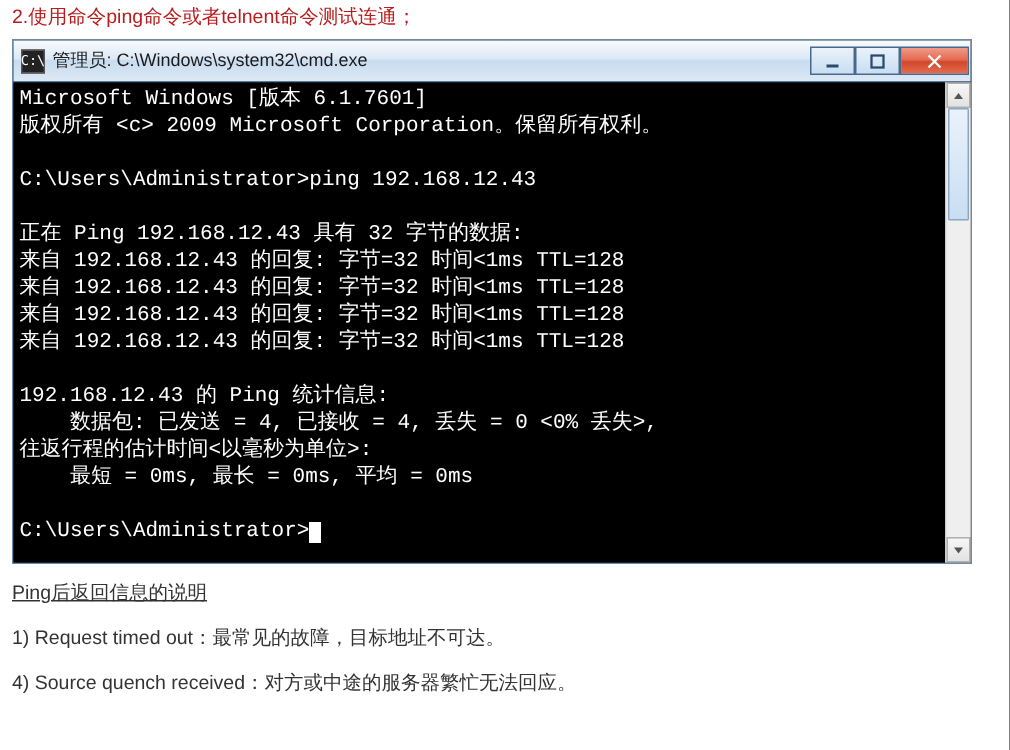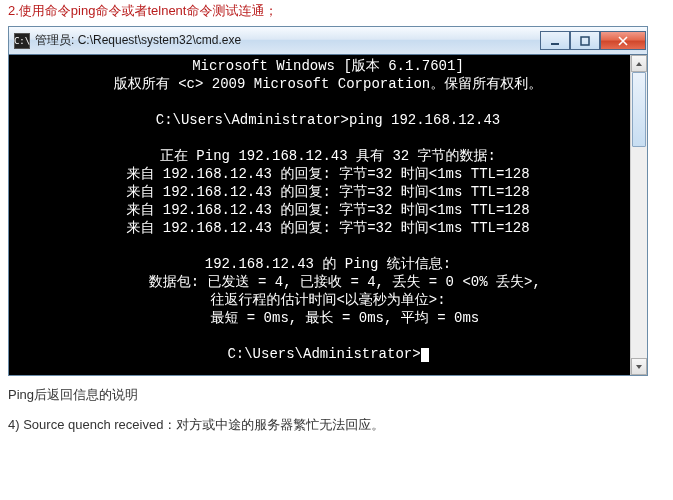--- a/index.html
+++ b/index.html
@@ -36,53 +36,53 @@
       white-space: pre; min-height: 290px; position: relative;
     }
     .console-line { white-space: pre; }
     .cursor { display: inline-block; width: 8px; height: 14px; background:#fff; vertical-align: text-bottom; }
     
     .scrollbar { position: absolute; right: 0; top: 0; bottom: 0; width: 17px; background: #e9e9e9; border-left: 1px solid #ccc; display: flex; flex-direction: column; }
     .sb-btn { height: 17px; background: linear-gradient(#f7f7f7,#e2e2e2); border: 1px solid #b0b0b0; display:flex; align-items:center; justify-content:center; font-size:8px; color:#555;}
     .sb-track { flex:1; background: #efefef; position: relative; }
     .sb-thumb { position:absolute; top:0; left:1px; right:1px; height:75px; background: linear-gradient(#eaf2fb,#c8def2); border:1px solid #8aa6c2; border-radius:1px;}
     
-    .explain-title { font-size: 13px; color: #333; padding: 10px 8px 6px; }
+    .explain-title { font-size: 13px; color: #333; padding: 10px 8px 6px; text-decoration: underline; }
     .explain-list { list-style: none; padding: 0 8px 10px; }
     .explain-list li { font-size: 13px; color: #333; padding: 5px 0; line-height: 1.5; }
   </style>
 </head>
 <body>
 
 <div class="doc-header">2.使用命令ping命令或者telnent命令测试连通；</div>
 
 <div class="window">
   <div class="titlebar">
     <span class="titlebar-icon">C:\</span>
-    <span class="titlebar-text">管理员: C:\Request\system32\cmd.exe</span>
+    <span class="titlebar-text">管理员: C:\Windows\system32\cmd.exe</span>
     <div class="titlebar-buttons">
       <div class="tb-btn tb-min">
         <svg width="10" height="10">
             <rect x="1" y="7" width="8" height="2" fill="#2a4a6a"></rect>
           </svg>
       </div>
       <div class="tb-btn tb-max">
         <svg width="10" height="10">
             <rect x="1" y="1" width="8" height="8" fill="none" stroke="#2a4a6a" stroke-width="1.5"></rect>
           </svg>
       </div>
       <div class="tb-btn tb-close">
         <svg width="12" height="10">
             <path d="M2 1 L10 9 M10 1 L2 9" stroke="#fff" stroke-width="1.6"></path>
           </svg>
       </div>
     </div>
   </div>
 
-  <div style="position:relative;text-align:center;">
+  <div style="position:relative;">
     <div class="console" id="console-body"><div class="console-line">Microsoft Windows [版本 6.1.7601]</div><div class="console-line">版权所有 &lt;c&gt; 2009 Microsoft Corporation。保留所有权利。</div><div class="console-line">&nbsp;</div><div class="console-line">C:\Users\Administrator&gt;ping 192.168.12.43</div><div class="console-line">&nbsp;</div><div class="console-line">正在 Ping 192.168.12.43 具有 32 字节的数据:</div><div class="console-line">来自 192.168.12.43 的回复: 字节=32 时间&lt;1ms TTL=128</div><div class="console-line">来自 192.168.12.43 的回复: 字节=32 时间&lt;1ms TTL=128</div><div class="console-line">来自 192.168.12.43 的回复: 字节=32 时间&lt;1ms TTL=128</div><div class="console-line">来自 192.168.12.43 的回复: 字节=32 时间&lt;1ms TTL=128</div><div class="console-line">&nbsp;</div><div class="console-line">192.168.12.43 的 Ping 统计信息:</div><div class="console-line">    数据包: 已发送 = 4, 已接收 = 4, 丢失 = 0 &lt;0% 丢失&gt;,</div><div class="console-line">往返行程的估计时间&lt;以毫秒为单位&gt;:</div><div class="console-line">    最短 = 0ms, 最长 = 0ms, 平均 = 0ms</div><div class="console-line">&nbsp;</div><div class="console-line">C:\Users\Administrator&gt;<span class="cursor"></span></div></div>
     <div class="scrollbar">
       <div class="sb-btn">
         <svg width="8" height="6">
             <path d="M1 5 L4 1 L7 5 Z" fill="#555"></path>
           </svg>
       </div>
       <div class="sb-track">
         <div class="sb-thumb"></div>
       </div>
@@ -90,14 +90,15 @@
         <svg width="8" height="6">
             <path d="M1 1 L4 5 L7 1 Z" fill="#555"></path>
           </svg>
       </div>
     </div>
   </div>
 </div>
 
 <div class="explain-title">Ping后返回信息的说明</div>
 <ul class="explain-list" id="explain-list">
+    <li>1) Request timed out：最常见的故障，目标地址不可达。</li>
     <li>4) Source quench received：对方或中途的服务器繁忙无法回应。</li>
   </ul>
 
 </body></html>

